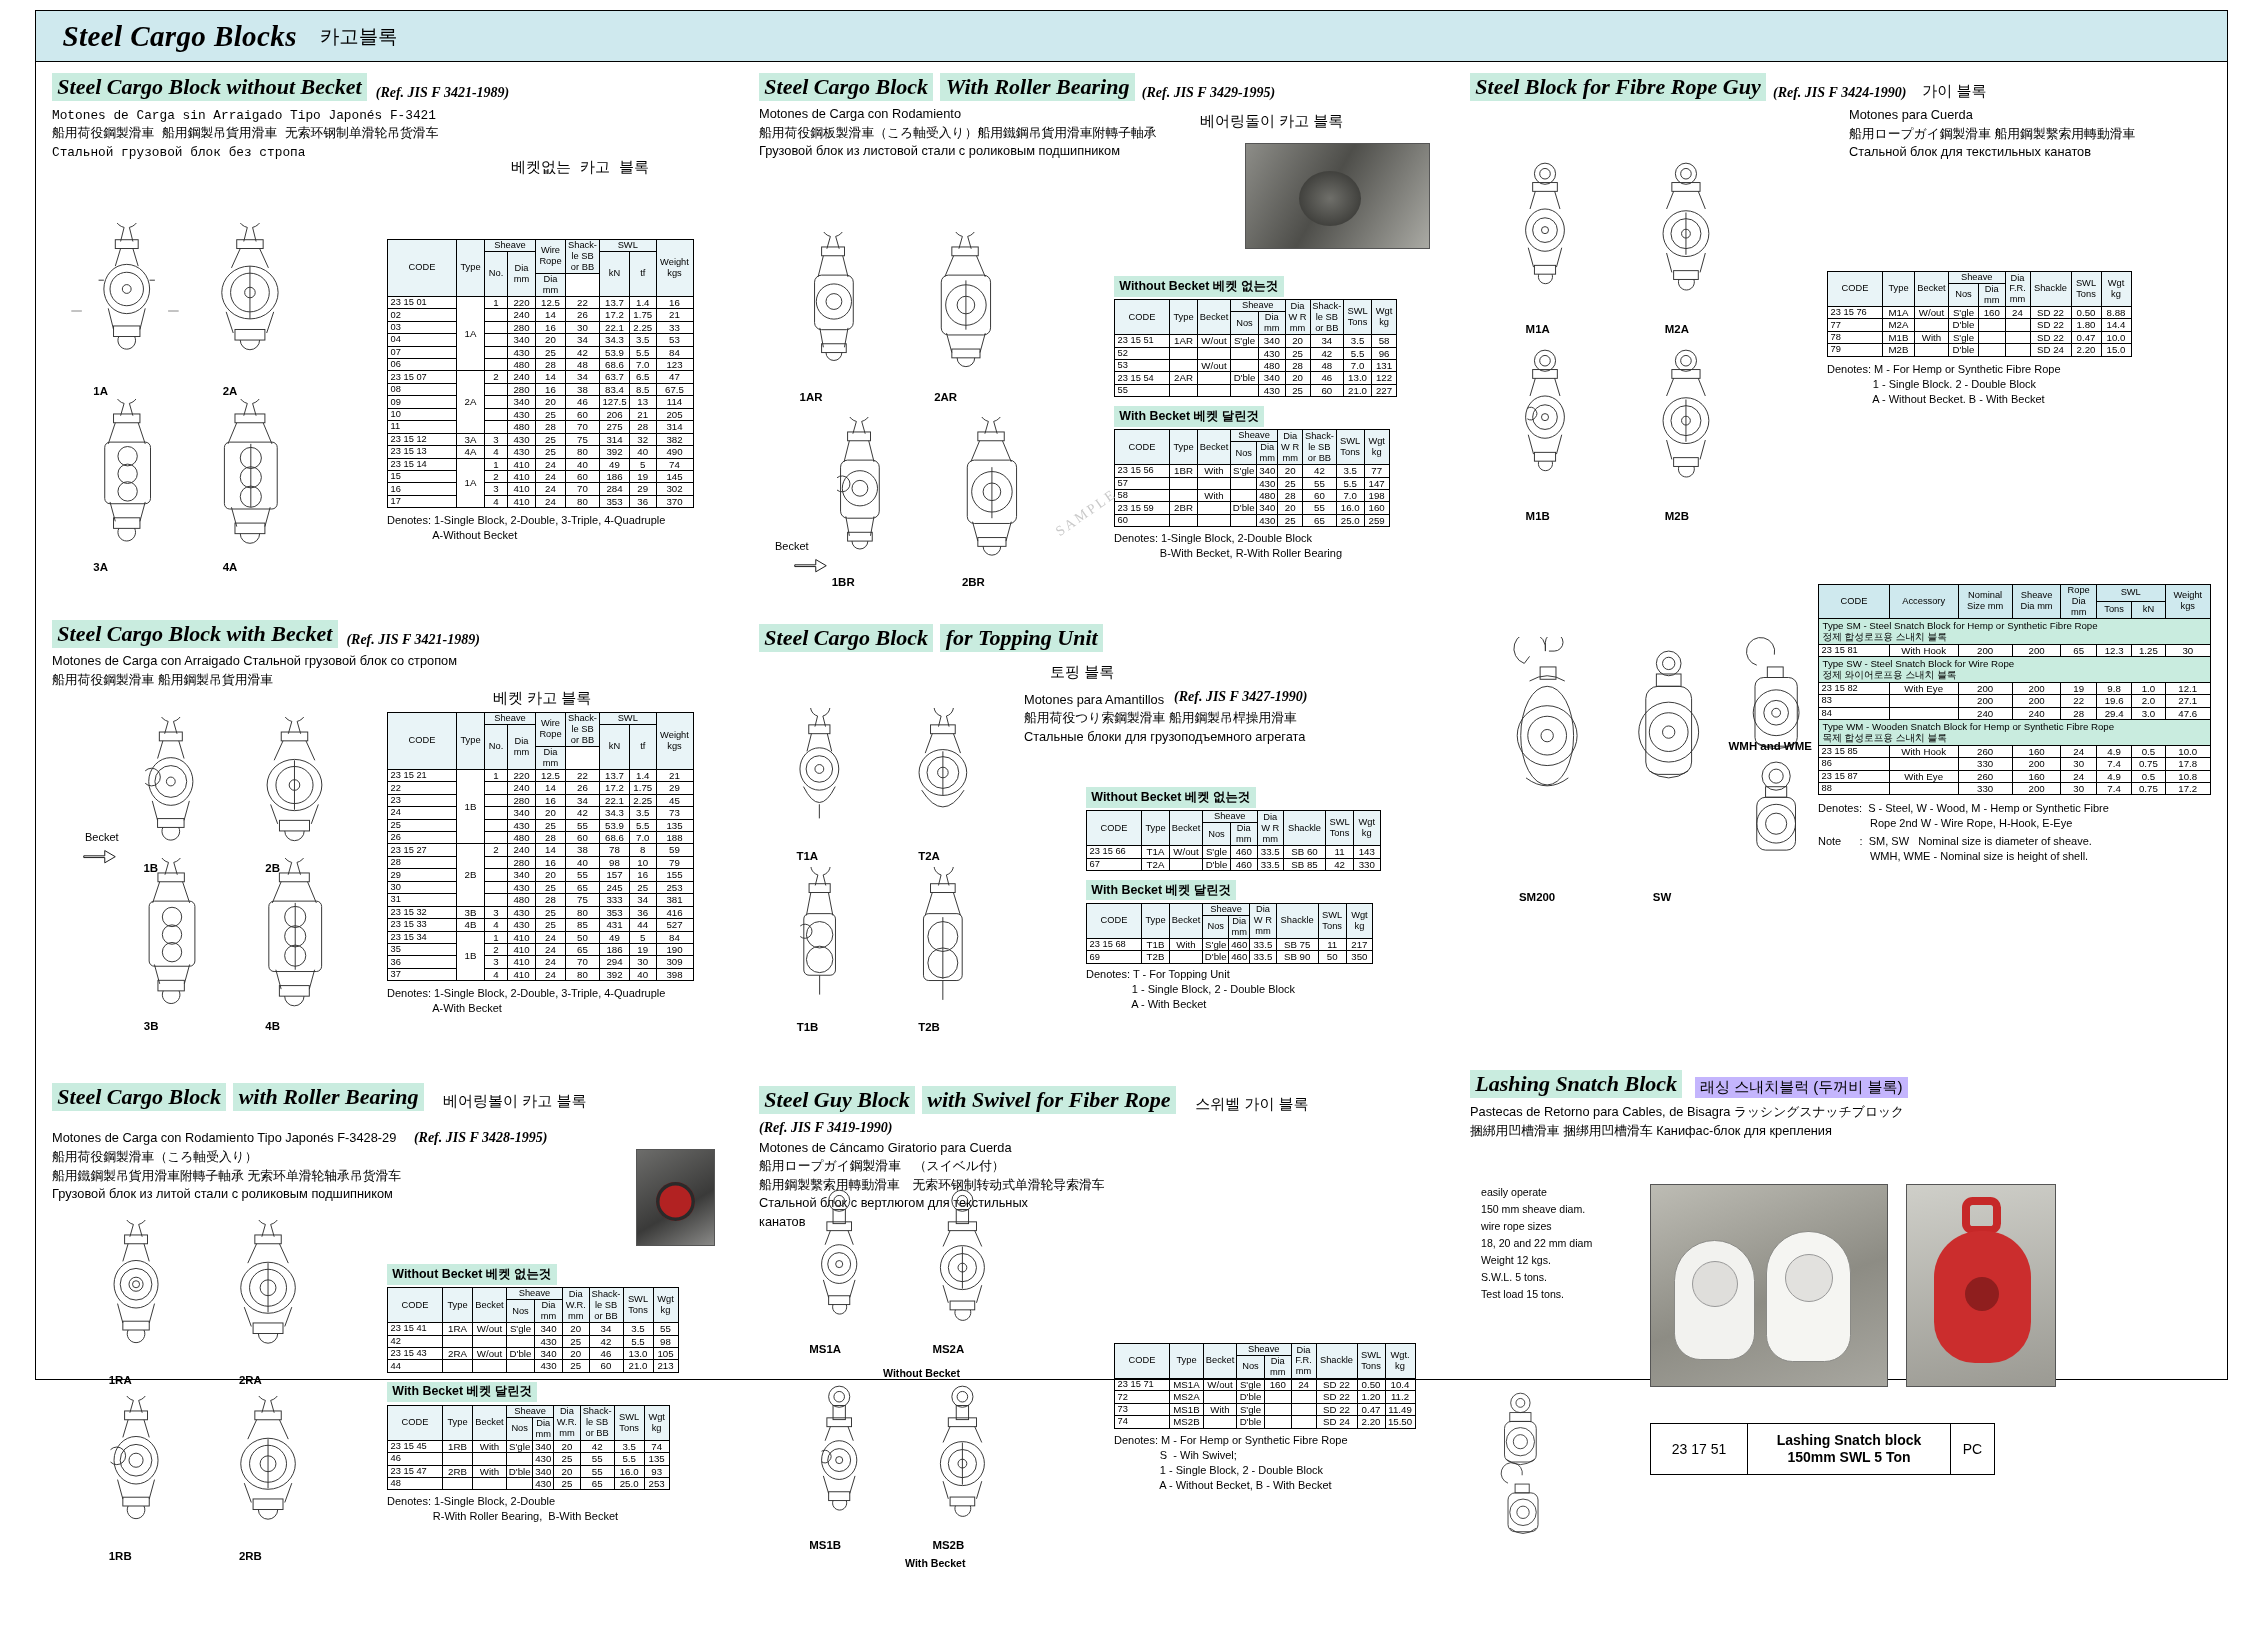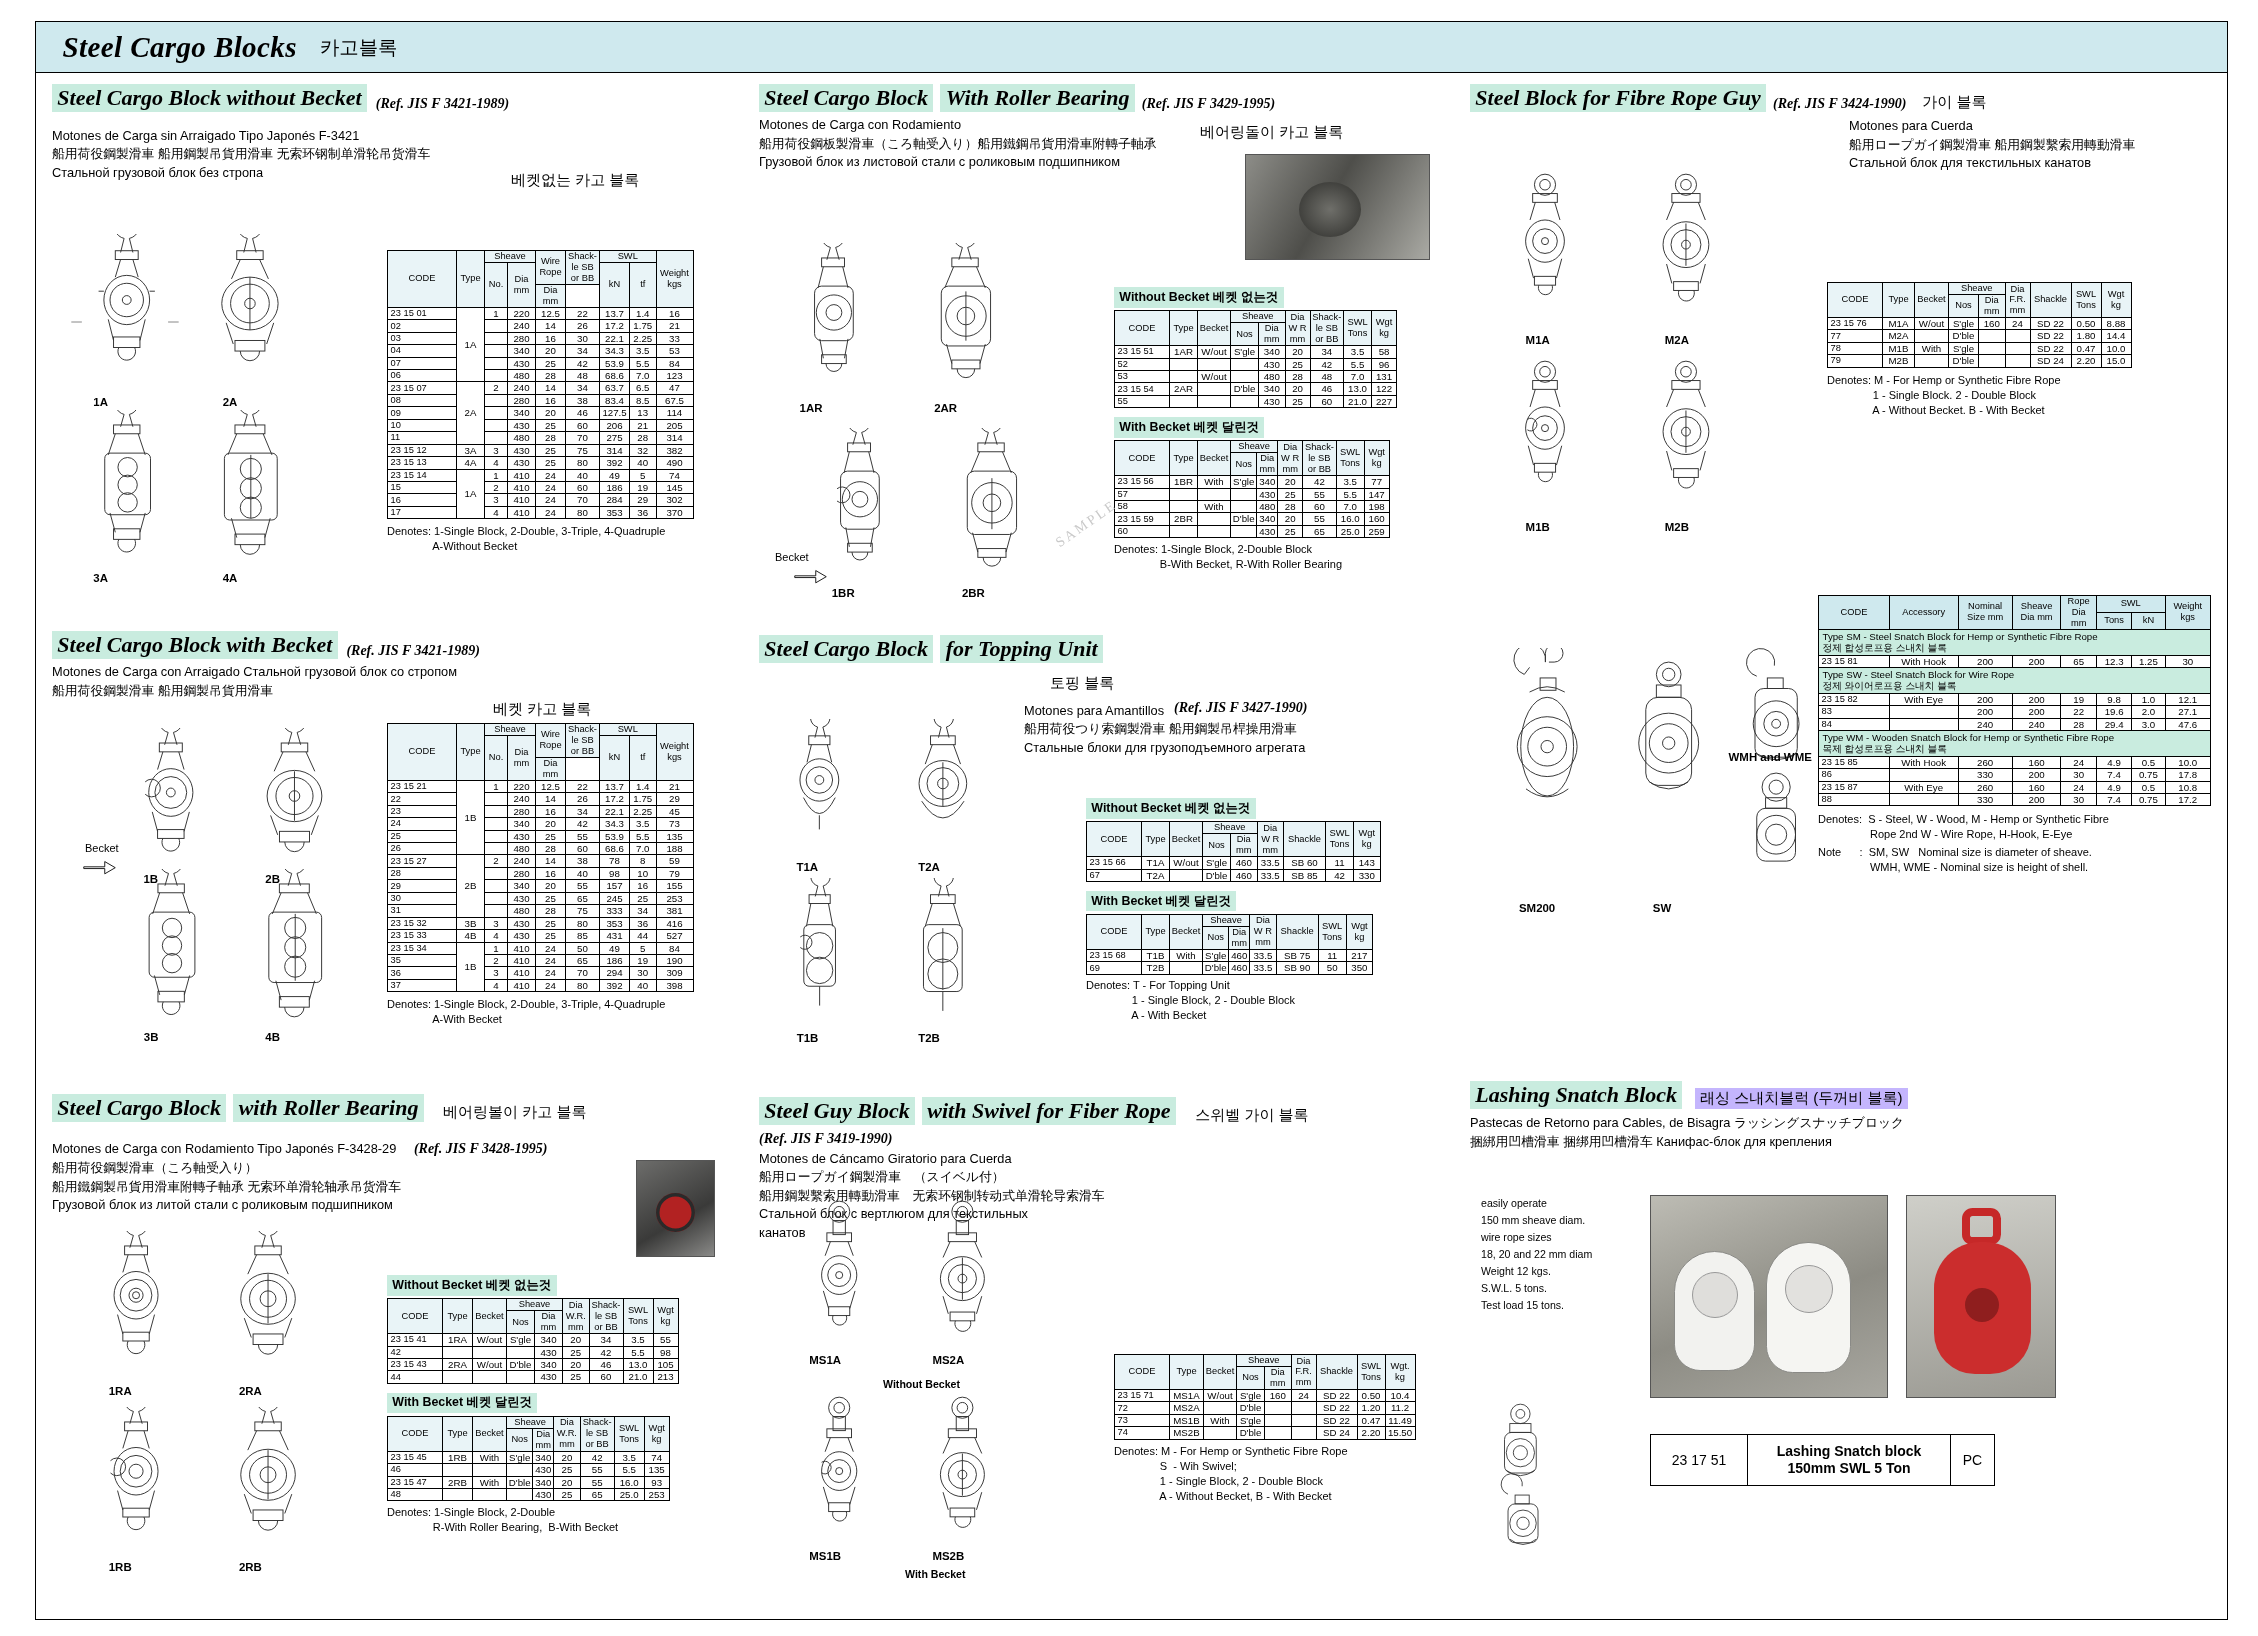--- a/index.html
+++ b/index.html
@@ -6,21 +6,21 @@
   html, body { margin:0; padding:0; }
   body {
     width:2258px; height:1637px;
     background:#ffffff;
     font-family:"Liberation Sans", sans-serif;
     color:#000;
     position:relative;
     overflow:hidden;
   }
   .page {
-    position:absolute; left:35px; top:21px; width:2193px; height:1599px;
+    position:absolute; left:35px; top:10px; width:2193px; height:1370px;
     border:1.8px solid #000;
     background:#fff;
   }
   
   .titlebar {
     position:absolute; left:0; top:0; width:100%; height:51px;
     background:#cfe9ee;
     border-bottom:1.8px solid #000;
     display:flex; align-items:center; padding-left:26.5px; gap:23px;
   }
@@ -85,21 +85,21 @@
   <div class="titlebar">
     <span class="main">Steel Cargo Blocks</span>
     <span class="kr">카고블록</span>
   </div>
 
   <div style="position:absolute; left:16px; top:62px; width:670px;">
     <div style="display:flex; align-items:flex-end; gap:8.8px;">
       <span class="sec-title hl">Steel Cargo Block without Becket</span>
       <span class="ref">(Ref. JIS F 3421-1989)</span>
     </div>
-    <div class="sub" style="margin-top:15px;">
+    <div class="sub" style="margin-top:6px;font-family:Liberation Mono, monospace;">
       <div>Motones de Carga sin Arraigado Tipo Japonés F-3421</div>
       <div style="display:flex; justify-content:space-between; width:556px;">
         <span>船用荷役鋼製滑車      船用鋼製吊貨用滑車   无索环钢制单滑轮吊货滑车</span>
         <span class="kr-lab" style="position:absolute; left:459px; top:85px;">베켓없는 카고 블록</span>
       </div>
       <div>Стальной грузовой блок без стропа</div>
     </div>
   </div>
 
   <svg class="fig" style="left:35px; top:212px;" width="335" height="176" viewBox="0 0 380 200">

